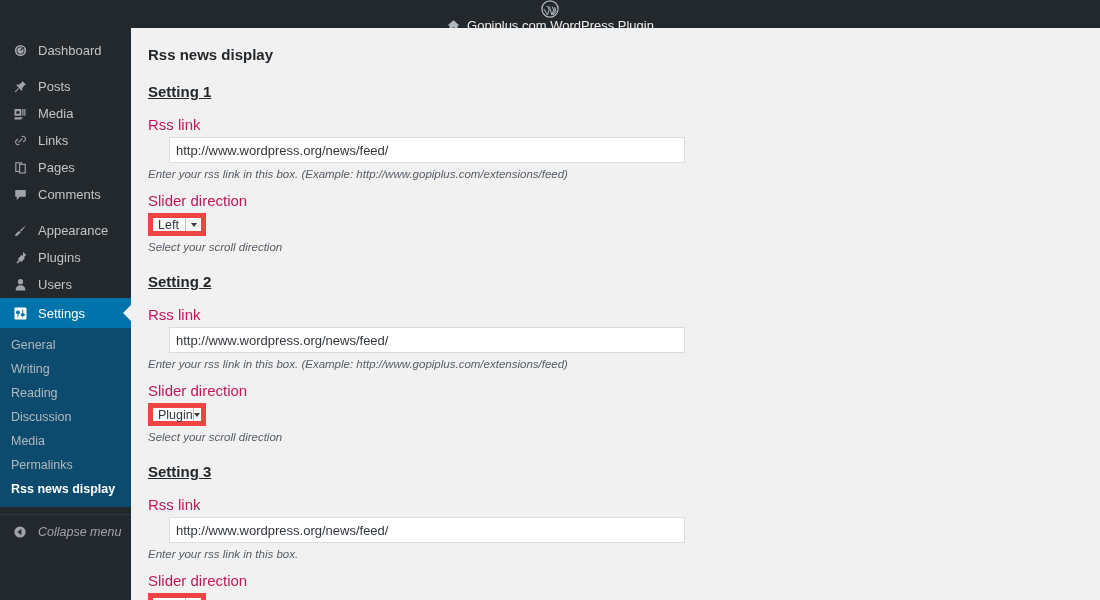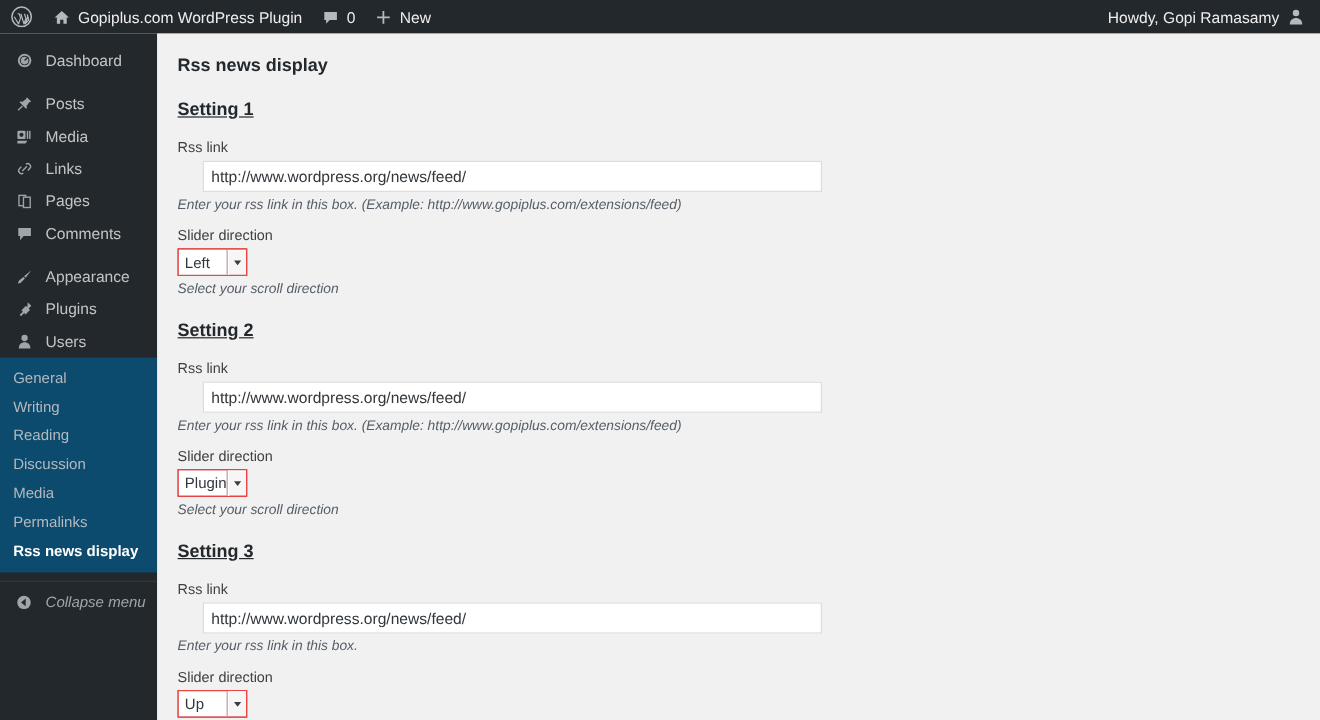--- a/index.html
+++ b/index.html
@@ -12,20 +12,21 @@
   }
 
   
   #adminbar {
     position: absolute; top: 0; left: 0;
     width: 1100px; height: 28px;
     background: #23282d;
     color: #eeeeee;
     display: flex; align-items: center;
     font-size: 13px;
+    flex-direction: column;
   }
   .ab-item {
     display: flex; align-items: center;
     height: 28px; padding: 0 8px;
     color: #eeeeee; gap: 6px;
     white-space: nowrap;
   }
   .ab-logo { padding-left: 9px; padding-right: 9px; }
   .ab-spacer { flex: 1 1 auto; }
   .ab-icon { display: inline-flex; align-items: center; justify-content: center; }
@@ -95,21 +96,21 @@
     margin: 8px 0 0 0; padding: 0;
     color: #23282d;
   }
   h2.section-title {
     font-size: 15px; font-weight: bold;
     margin: 20px 0 0 0; padding: 0;
     color: #23282d;
     text-decoration: underline;
   }
   .field-label {
-    font-size: 12px; color: #404040;
+    font-size: 15px; color: #be185d;
     margin: 16px 0 4px 0;
   }
   .label-tight { margin-top: 12px; }
   input.rss-input {
     display: block;
     width: 516px; height: 26px;
     padding: 3px 6px;
     font-size: 13px;
     font-family: "Liberation Sans", sans-serif;
     color: #32373c;
@@ -122,22 +123,22 @@
   .help-text {
     font-size: 11.5px; font-style: italic;
     color: #555d66;
     margin: 5px 0 0 0;
   }
 
   
   .select-box {
     display: inline-flex; align-items: stretch;
     height: 23px;
-    border: 1px solid #ef4444;
-    background: #b91c1c;
+    border: 5px solid #ef4444;
+    background: #d946ef;
     width: 58px;
   }
   .select-value {
     flex: 1 1 auto;
     display: flex; align-items: center;
     padding-left: 5px;
     font-size: 12.5px; color: #32373c;
     background: #ffffff;
   }
   .select-arrow {
@@ -303,20 +304,30 @@
       <span class="micon">
         <svg width="15" height="15" viewBox="0 0 20 20">
           <circle cx="10" cy="6.2" r="3.5" fill="#a0a5aa"></circle>
           <path d="M3.5 18 C3.5 13.4 6.4 11 10 11 C13.6 11 16.5 13.4 16.5 18 Z" fill="#a0a5aa"></path>
         </svg>
       </span>
       <span class="mlabel">Users</span>
     </div>
 
 
+    <div class="menu-item current">
+      <span class="micon">
+        <svg width="15" height="15" viewBox="0 0 20 20">
+          <rect x="2" y="2" width="16" height="16" rx="1.5" fill="#ffffff"></rect>
+          <path d="M6.5 5 V15 M6.5 7.5 h-2 v2.2 h4 V7.5 Z" stroke="#0073aa" stroke-width="1.3" fill="#0073aa"></path>
+          <path d="M13 5 V15 M13 10.5 h-2 v2.2 h4 v-2.2 Z" stroke="#0073aa" stroke-width="1.3" fill="#0073aa"></path>
+        </svg>
+      </span>
+      <span class="mlabel">Settings</span>
+    </div>
   </div>
 
   <div class="submenu">
     <a class="submenu-item">General</a>
     <a class="submenu-item">Writing</a>
     <a class="submenu-item">Reading</a>
     <a class="submenu-item">Discussion</a>
     <a class="submenu-item">Media</a>
     <a class="submenu-item">Permalinks</a>
     <a class="submenu-item current">Rss news display</a>

